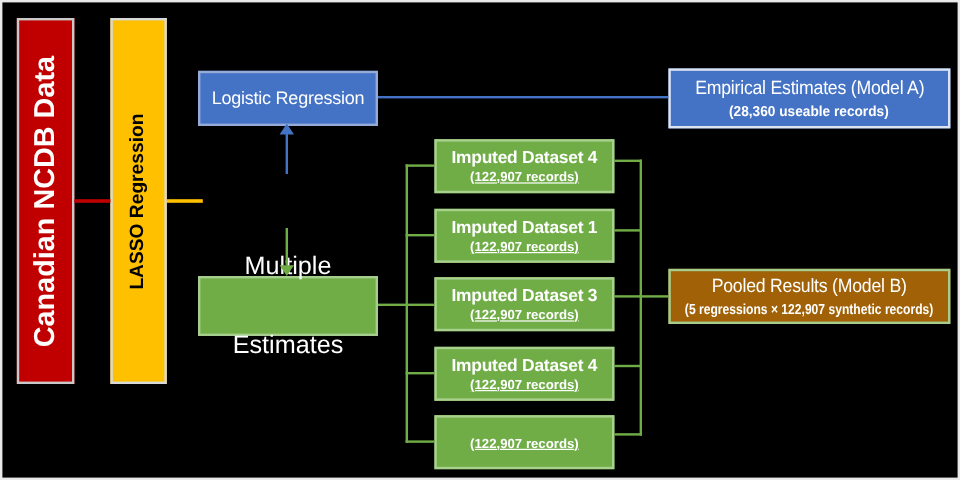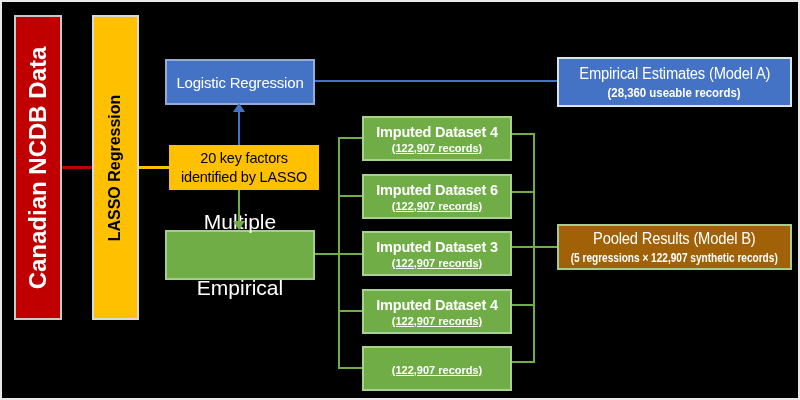--- a/index.html
+++ b/index.html
@@ -44,35 +44,31 @@
   <div class="node red-box">
     <span class="rot-text">Canadian NCDB Data</span>
   </div>
   <div class="node lasso-box">
     <span class="rot-text">LASSO Regression</span>
   </div>
 
   <div class="node logistic-box">
     <span>Logistic Regression</span>
   </div>
-  <div class="node factors-box">
-    <span>20 key factors</span>
-    <span>identified by LASSO</span>
-  </div>
   <div class="node mi-box">
     <span>Multiple</span>
-    <span>Empirical</span>
+    <span>Estimates</span>
   </div>
 
   <div class="node imp-box" style="top:114px;">
     <span class="imp-title">Imputed Dataset 4</span>
     <span class="imp-sub">(122,907 records)</span>
   </div>
   <div class="node imp-box" style="top:172px;">
-    <span class="imp-title">Imputed Dataset 6</span>
+    <span class="imp-title">Imputed Dataset 1</span>
     <span class="imp-sub">(122,907 records)</span>
   </div>
   <div class="node imp-box" style="top:229px;">
     <span class="imp-title">Imputed Dataset 3</span>
     <span class="imp-sub">(122,907 records)</span>
   </div>
   <div class="node imp-box" style="top:287px;text-align:center;">
     <span class="imp-title">Imputed Dataset 4</span>
     <span class="imp-sub">(122,907 records)</span>
   </div>

